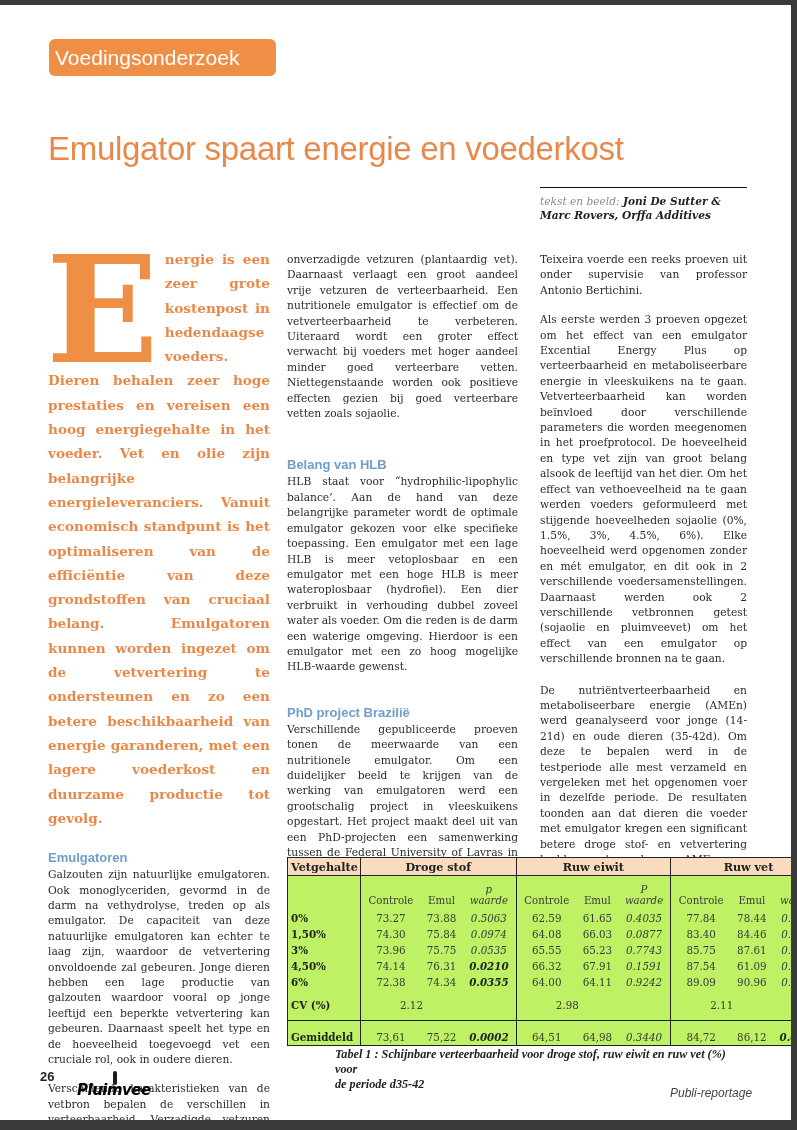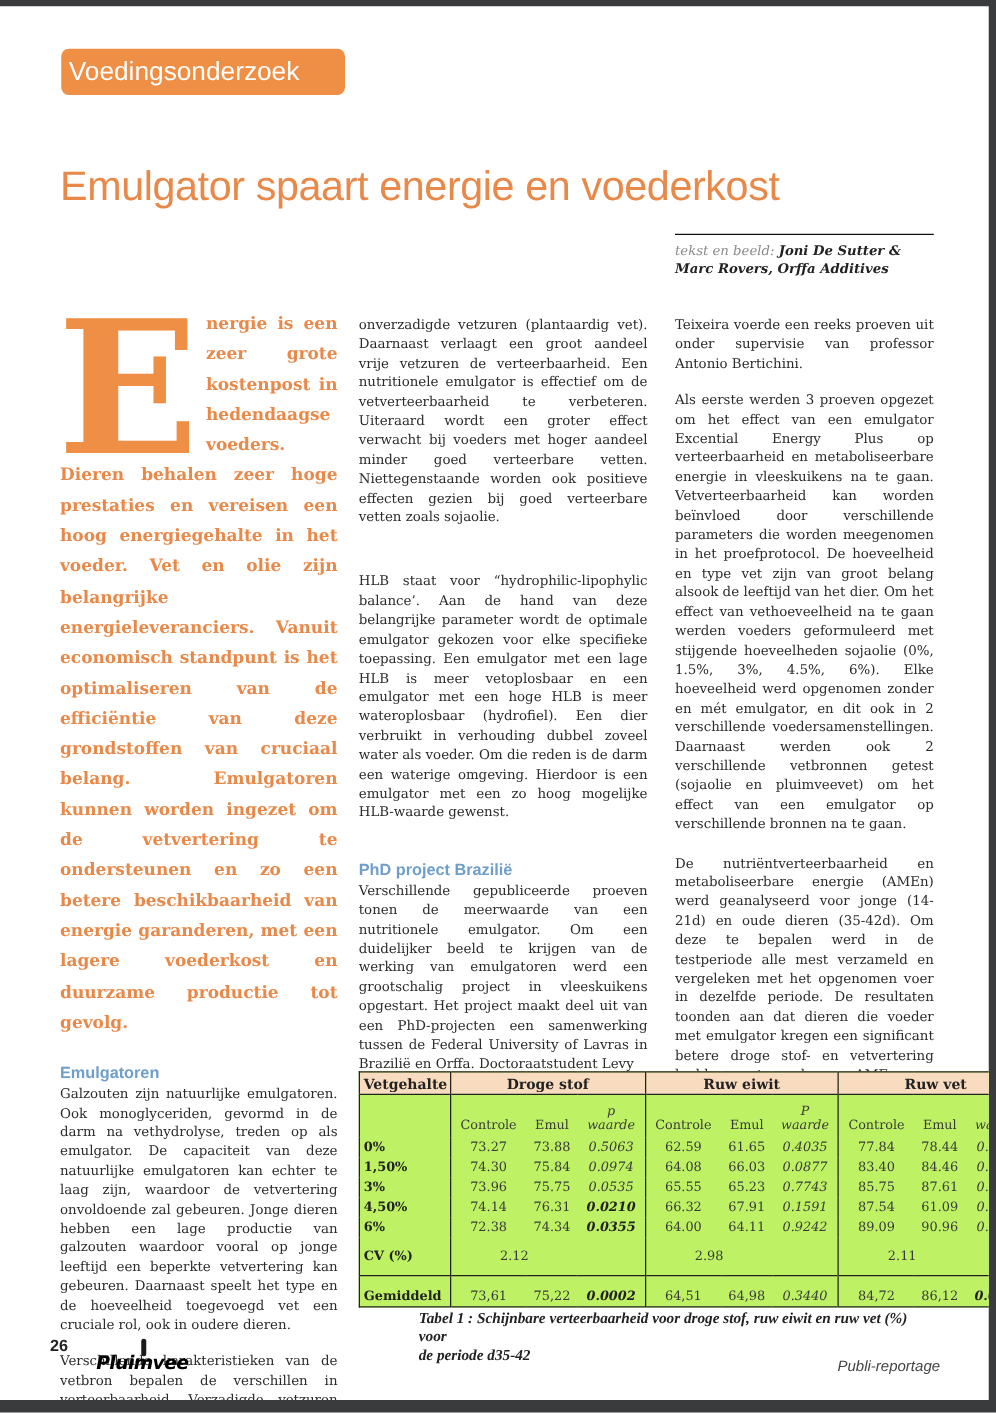--- a/index.html
+++ b/index.html
@@ -186,20 +186,21 @@
     <div class="intro">
       <span class="dropcap">E</span><span>nergie is een zeer grote kostenpost in hedendaagse voeders. Dieren behalen zeer hoge prestaties en vereisen een hoog energiegehalte in het voeder. Vet en olie zijn belangrijke energieleveranciers. Vanuit economisch standpunt is het optimaliseren van de efficiëntie van deze grondstoffen van cruciaal belang. Emulgatoren kunnen worden ingezet om de vetvertering te ondersteunen en zo een betere beschikbaarheid van energie garanderen, met een lagere voederkost en duurzame productie tot gevolg.</span>
     </div>
     <div class="subhead">Emulgatoren</div>
     <p>Galzouten zijn natuurlijke emulgatoren. Ook monoglyceriden, gevormd in de darm na vethydrolyse, treden op als emulgator. De capaciteit van deze natuurlijke emulgatoren kan echter te laag zijn, waardoor de vetvertering onvoldoende zal gebeuren. Jonge dieren hebben een lage productie van galzouten waardoor vooral op jonge leeftijd een beperkte vetvertering kan gebeuren. Daarnaast speelt het type en de hoeveelheid toegevoegd vet een cruciale rol, ook in oudere dieren.</p>
     <p>Verschillende karakteristieken van de vetbron bepalen de verschillen in verteerbaarheid. Verzadigde vetzuren (dierlijk vet) zijn moeilijker te verteren dan</p>
   </div>
 
   <div class="col col2">
     <p style="margin-bottom:36px">onverzadigde vetzuren (plantaardig vet). Daarnaast verlaagt een groot aandeel vrije vetzuren de verteerbaarheid. Een nutritionele emulgator is effectief om de vetverteerbaarheid te verbeteren. Uiteraard wordt een groter effect verwacht bij voeders met hoger aandeel minder goed verteerbare vetten. Niettegenstaande worden ook positieve effecten gezien bij goed verteerbare vetten zoals sojaolie.</p>
+    <div class="subhead">Belang van HLB</div>
     <p style="margin-bottom:30px">HLB staat voor “hydrophilic-lipophylic balance’. Aan de hand van deze belangrijke parameter wordt de optimale emulgator gekozen voor elke specifieke toepassing. Een emulgator met een lage HLB is meer vetoplosbaar en een emulgator met een hoge HLB is meer wateroplosbaar (hydrofiel). Een dier verbruikt in verhouding dubbel zoveel water als voeder. Om die reden is de darm een waterige omgeving. Hierdoor is een emulgator met een zo hoog mogelijke HLB-waarde gewenst.</p>
     <div class="subhead">PhD project Brazilië</div>
     <p>Verschillende gepubliceerde proeven tonen de meerwaarde van een nutritionele emulgator. Om een duidelijker beeld te krijgen van de werking van emulgatoren werd een grootschalig project in vleeskuikens opgestart. Het project maakt deel uit van een PhD-projecten een samenwerking tussen de Federal University of Lavras in Brazilië en Orffa. Doctoraatstudent Levy</p>
   </div>
 
   <div class="col col3">
     <p style="">Teixeira voerde een reeks proeven uit onder supervisie van professor Antonio Bertichini.</p>
     <p style="margin-bottom:16px">Als eerste werden 3 proeven opgezet om het effect van een emulgator Excential Energy Plus op verteerbaarheid en metaboliseerbare energie in vleeskuikens na te gaan. Vetverteerbaarheid kan worden beïnvloed door verschillende parameters die worden meegenomen in het proefprotocol. De hoeveelheid en type vet zijn van groot belang alsook de leeftijd van het dier. Om het effect van vethoeveelheid na te gaan werden voeders geformuleerd met stijgende hoeveelheden sojaolie (0%, 1.5%, 3%, 4.5%, 6%). Elke hoeveelheid werd opgenomen zonder en mét emulgator, en dit ook in 2 verschillende voedersamenstellingen. Daarnaast werden ook 2 verschillende vetbronnen getest (sojaolie en pluimveevet) om het effect van een emulgator op verschillende bronnen na te gaan.</p>
     <p>De nutriëntverteerbaarheid en metaboliseerbare energie (AMEn) werd geanalyseerd voor jonge (14-21d) en oude dieren (35-42d). Om deze te bepalen werd in de testperiode alle mest verzameld en vergeleken met het opgenomen voer in dezelfde periode. De resultaten toonden aan dat dieren die voeder met emulgator kregen een significant betere droge stof- en vetvertering hadden, met een hogere AMEn voor zowel jonge als oudere dieren (tabel 1 en grafiek 1).</p>
   </div>

